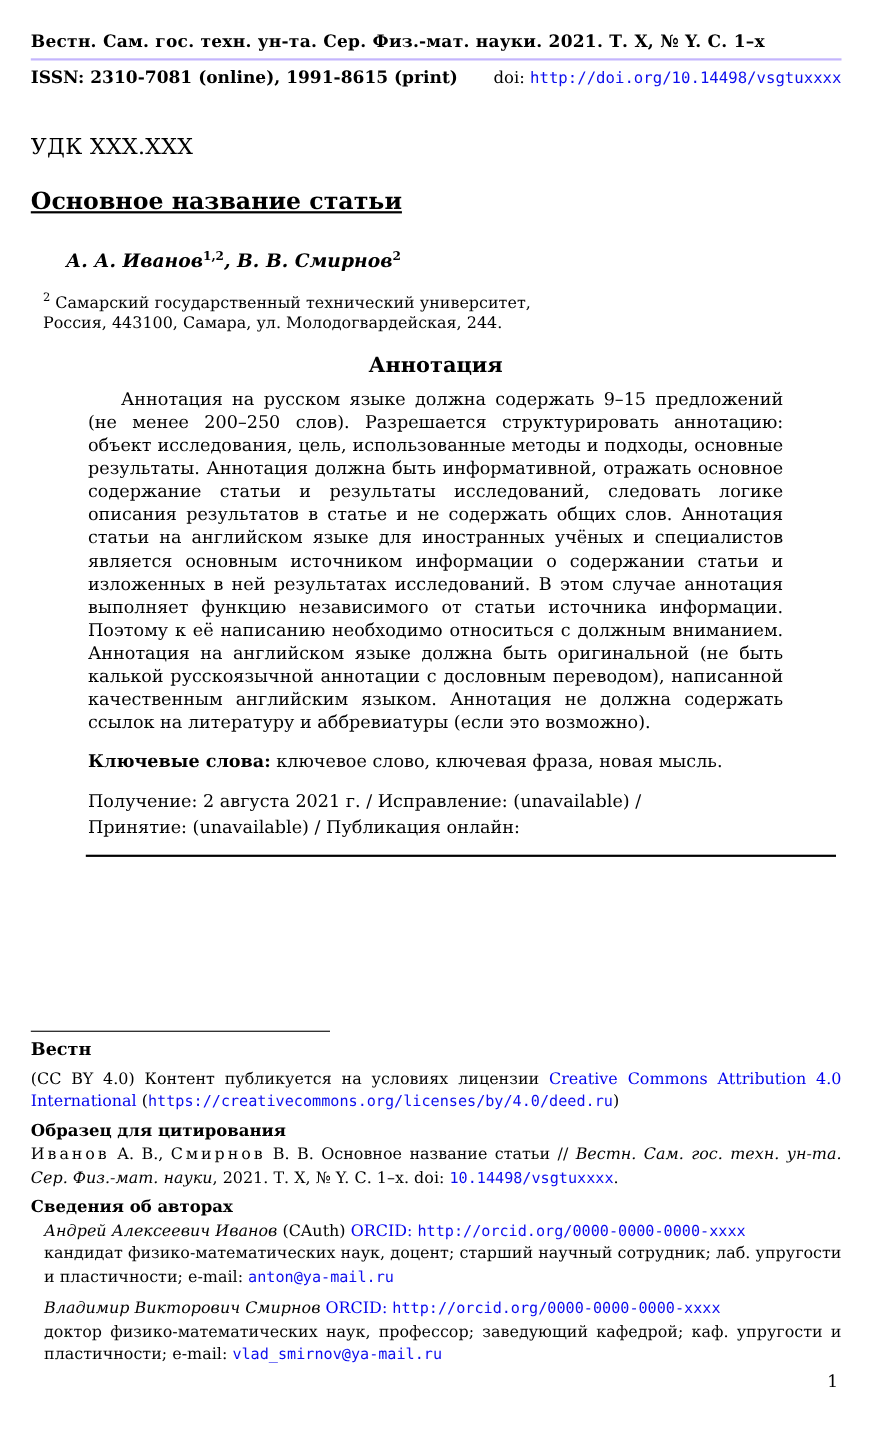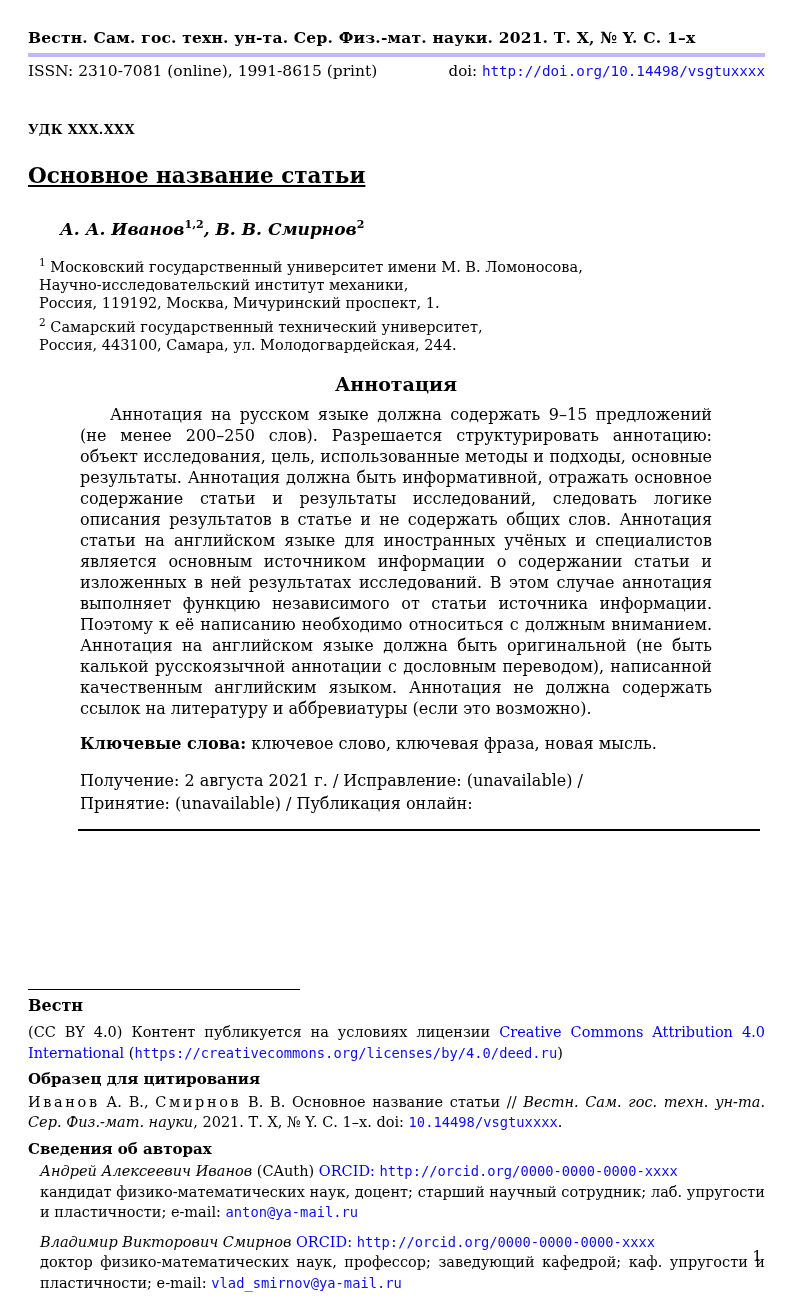--- a/index.html
+++ b/index.html
@@ -12,27 +12,27 @@
     color:#000;
     box-sizing:border-box;
     padding:28px 29px 0 28px;
     overflow:hidden;
   }
   a{text-decoration:none;}
   .link{color:#0000ee;}
   .mono{font-family:"DejaVu Sans Mono","Liberation Mono",monospace;color:#0d0dee;font-size:0.95em;}
   
   .jheader{font-weight:bold;font-size:15.5px;letter-spacing:0.2px;
-    border-bottom:4px solid #c4b5fd;padding-bottom:6px;white-space:nowrap;}
+    border-bottom:2px solid #c4b5fd;padding-bottom:6px;white-space:nowrap;}
   .issn-row{display:flex;justify-content:space-between;align-items:baseline;
     font-size:15.5px;margin-top:5px;}
-  .issn{font-weight:normal;}
+  .issn{font-weight:bold;}
   .doi-wrap{font-size:15px;text-align:right;}
   
-  .udk{margin-top:42px;font-size:13px;font-weight:bold;letter-spacing:0.3px;}
+  .udk{margin-top:42px;font-size:20px;font-weight:normal;letter-spacing:0.3px;}
   .title{margin:26px 0 0 0;font-size:21.5px;font-weight:bold;text-decoration:underline;}
   .authors{margin:30px 0 0 32px;font-size:17px;font-weight:bold;font-style:italic;}
   .authors sup{font-size:11px;font-style:normal;}
   .affils{margin:14px 0 0 11px;font-size:14.5px;line-height:18.5px;}
   .affils sup{font-size:10.5px;}
   
   .abstract{width:632px;margin:18px 0 0 52px;}
   .abs-heading{text-align:center;font-weight:bold;font-size:19px;margin:0 0 9px 0;}
   .abs-body{margin:0;font-size:16px;line-height:21px;text-align:justify;text-indent:30px;}
   .keywords{margin:14px 0 0 0;font-size:16px;line-height:21px;text-align:justify;}
@@ -64,26 +64,20 @@
 
   <div class="udk">УДК XXX.XXX</div>
   <h1 class="title">Основное название статьи</h1>
 
   <div class="authors">
     <span>А. А. Иванов</span><sup>1,2</sup><span>, </span><span>В. В. Смирнов</span><sup>2</sup>
   </div>
 
   <div class="affils">
     <div>
-      <sup>1</sup>
-      <span>Московский государственный университет имени М. В. Ломоносова,</span><br>
-      <span>Научно-исследовательский институт механики,</span><br>
-      <span>Россия, 119192, Москва, Мичуринский проспект, 1.</span>
-    </div>
-    <div>
       <sup>2</sup>
       <span>Самарский государственный технический университет,</span><br>
       <span>Россия, 443100, Самара, ул. Молодогвардейская, 244.</span>
     </div>
   </div>
 
   <section class="abstract">
     <h2 class="abs-heading">Аннотация</h2>
     <p class="abs-body">Аннотация на русском языке должна содержать 9–15 предложений (не менее 200–250 слов). Разрешается структурировать аннотацию: объект исследования, цель, использованные методы и подходы, основные результаты. Аннотация должна быть информативной, отражать основное содержание статьи и результаты исследований, следовать логике описания результатов в статье и не содержать общих слов. Аннотация статьи на английском языке для иностранных учёных и специалистов является основным источником информации о содержании статьи и изложенных в ней результатах исследований. В этом случае аннотация выполняет функцию независимого от статьи источника информации. Поэтому к её написанию необходимо относиться с должным вниманием. Аннотация на английском языке должна быть оригинальной (не быть калькой русскоязычной аннотации с дословным переводом), написанной качественным английским языком. Аннотация не должна содержать ссылок на литературу и аббревиатуры (если это возможно).</p>
     <p class="keywords"><span class="kw-label">Ключевые слова:</span><span> ключевое слово, ключевая фраза, новая мысль.</span></p>

